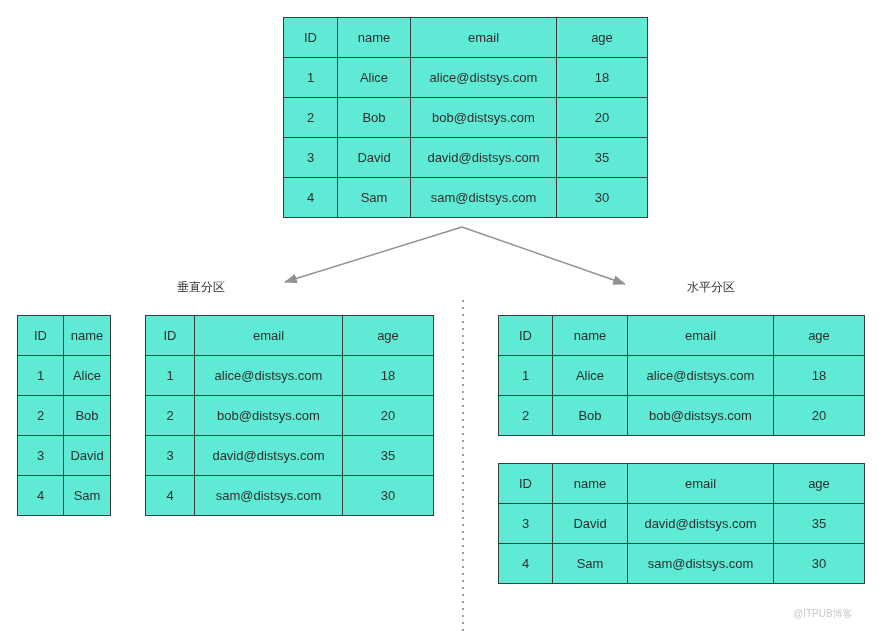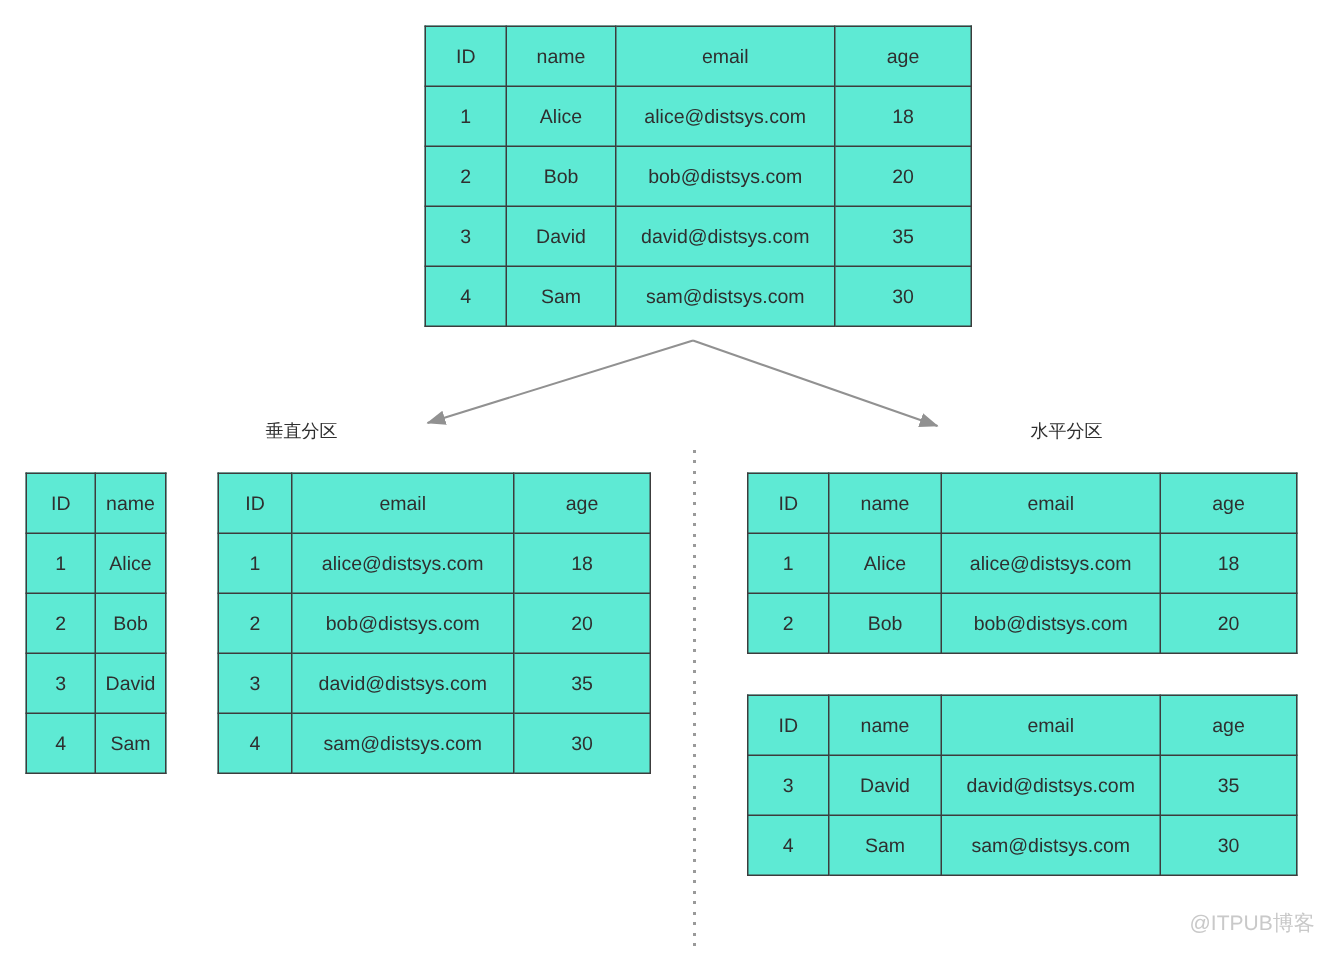--- a/index.html
+++ b/index.html
@@ -38,21 +38,21 @@
     width: 2px; height: 332px;
     background: repeating-linear-gradient(
       to bottom,
       #9a9a9a 0px, #9a9a9a 2px,
       transparent 2px, transparent 7px
     );
   }
   .watermark {
     position: absolute;
     left: 793px; top: 607px;
-    font-size: 14px;
+    font-size: 10px;
     color: #c9c9c9;
     white-space: nowrap;
   }
 </style>
 </head>
 <body>
 
 <table class="tbl" style="left:283px; top:17px;">
   <colgroup>
       <col style="width:54px">

